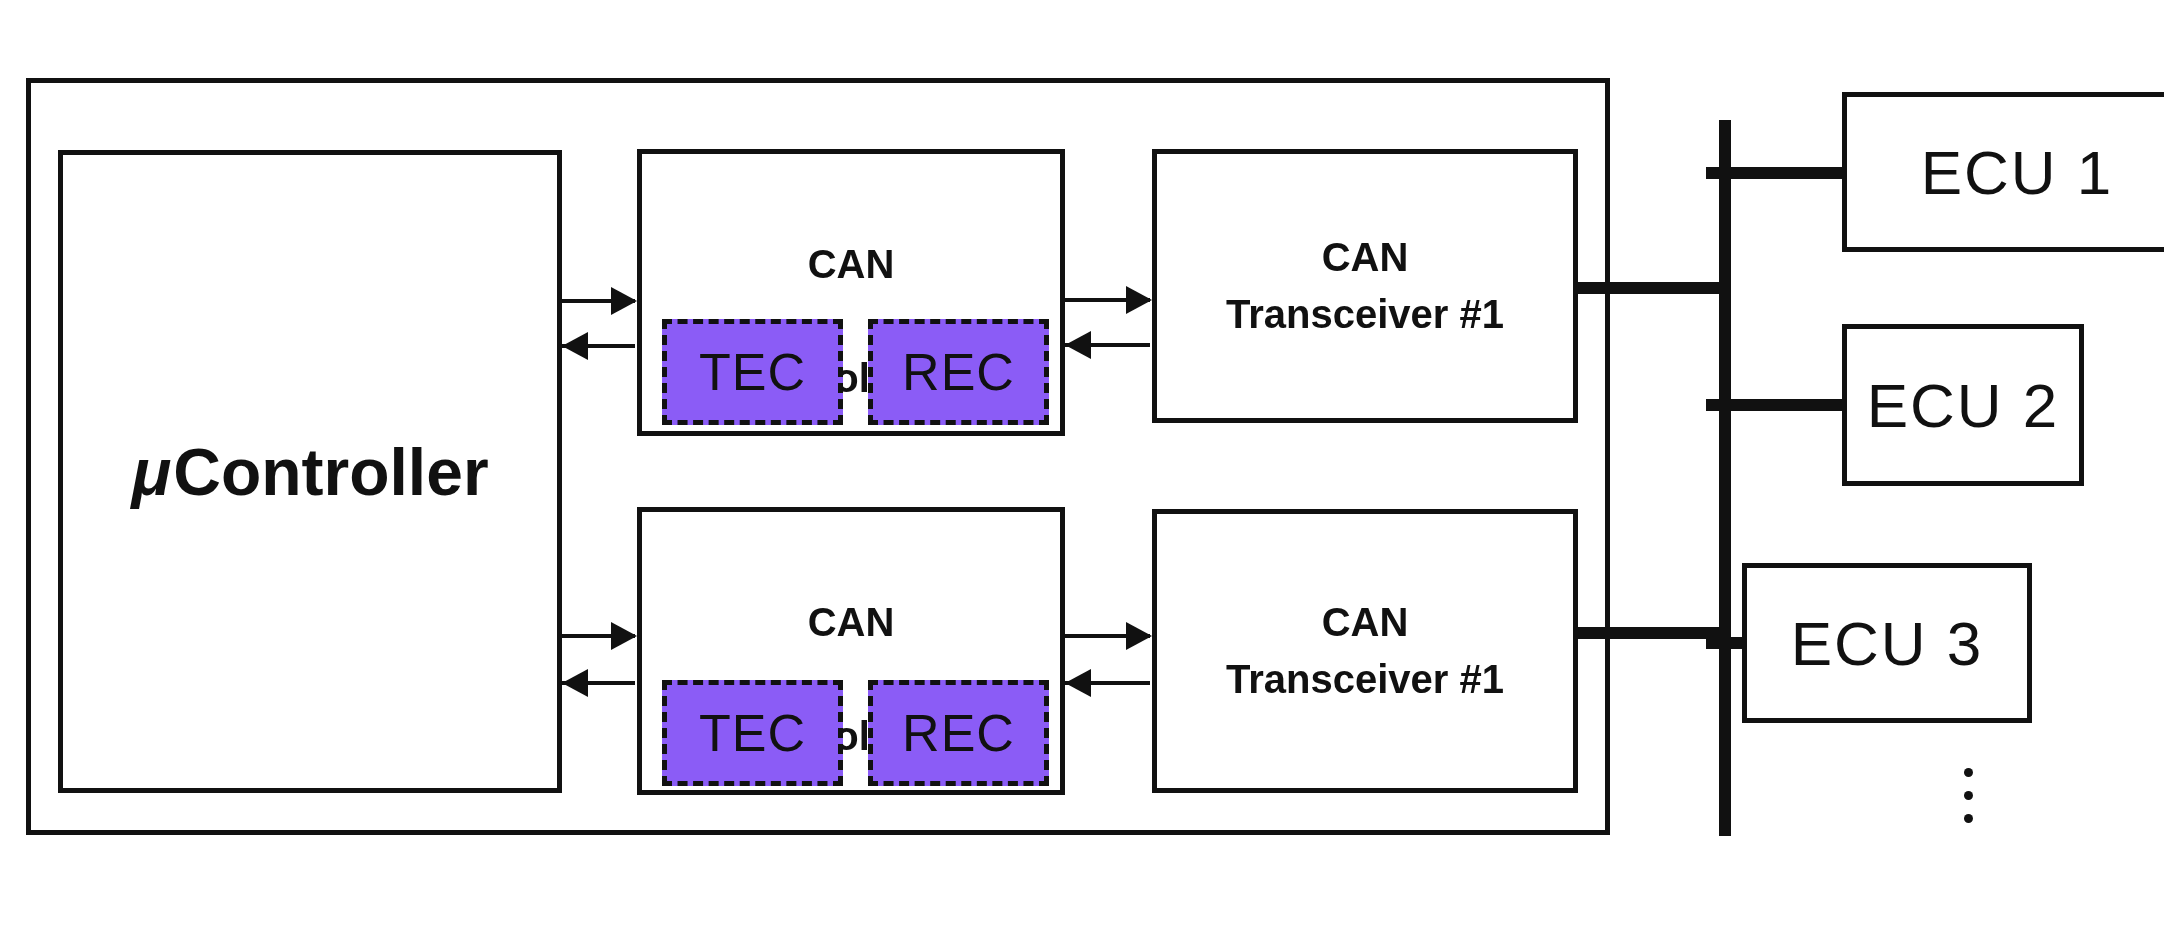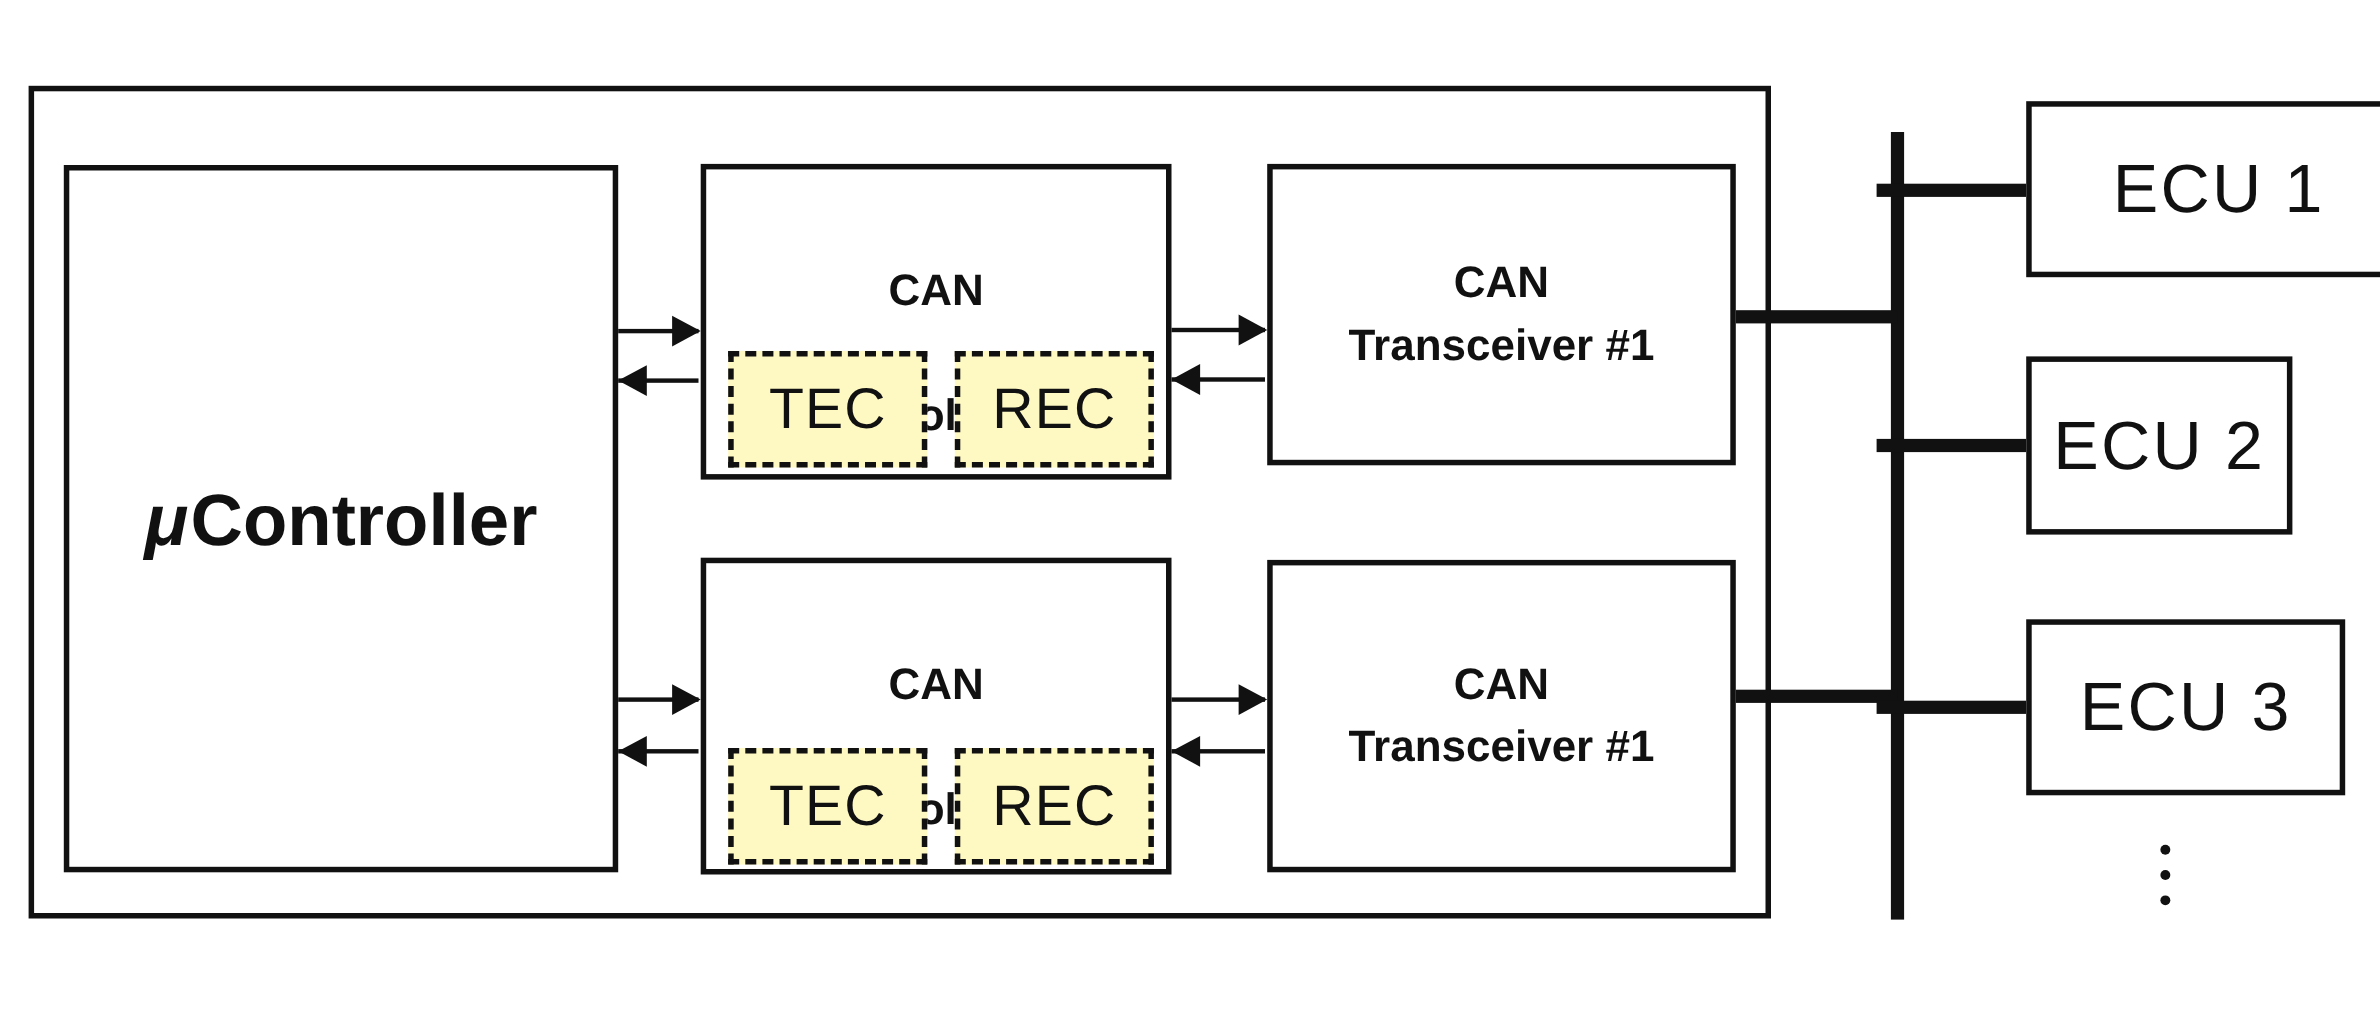--- a/index.html
+++ b/index.html
@@ -13,21 +13,21 @@
   }
   .box{
     position:absolute;
     border:5px solid #111;
     background:#fff;
     box-sizing:border-box;
   }
   .dashedbox{
     position:absolute;
     border:5px dashed #111;
-    background:#fef9c3;
+    background:#8b5cf6;
     box-sizing:border-box;
     display:flex;align-items:center;justify-content:center;
   }
   .thick{position:absolute;background:#111;}
   .title{
     position:absolute;
     transform:translateX(-50%);
     background:#fff;
     padding:0 30px;
     font-size:64px;font-weight:bold;
@@ -172,21 +172,21 @@
   <div class="thick" style="left:1706px;top:167px;width:136px;height:12px;"></div>
   <div class="thick" style="left:1706px;top:399px;width:136px;height:12px;"></div>
   <div class="thick" style="left:1706px;top:637px;width:136px;height:12px;"></div>
 
   <div class="box" style="left:1842px;top:92px;width:350px;height:160px;">
     <div class="ecu-label">ECU 1</div>
   </div>
   <div class="box" style="left:1842px;top:324px;width:242px;height:162px;">
     <div class="ecu-label">ECU 2</div>
   </div>
-  <div class="box" style="left:1842px;top:563px;width:290px;height:160px;">
+  <div class="box" style="left:1742px;top:563px;width:290px;height:160px;">
     <div class="ecu-label">ECU 3</div>
   </div>
 
   <div class="vdots" style="left:1964px;top:768px;">
     <i></i>
     <i></i>
     <i></i>
   </div>
 
 

